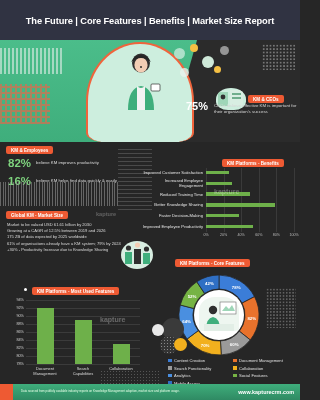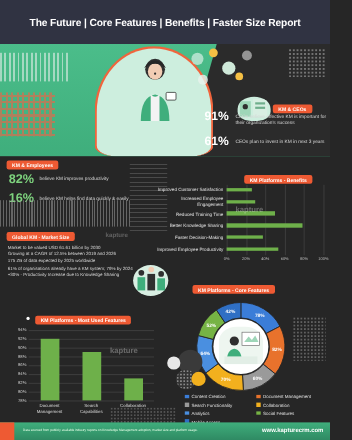--- a/index.html
+++ b/index.html
@@ -219,21 +219,21 @@
   
   .wm { position: absolute; color: #ffffff; opacity: .30; font-size: 7px; font-weight: bold; }
   .wm-small { position: absolute; color: #ffffff; opacity: .26; font-size: 5.6px; font-weight: bold; }
 </style>
 </head>
 <body>
 
 <div class="page">
 
   <div class="header">
-    <div class="header-sub">The Future | Core Features | Benefits | Faster Size Report</div>
+    <div class="header-sub">The Future | Core Features | Benefits | Market Size Report</div>
   </div>
 
   <div class="hero">
     <div class="stripes-left"></div>
     <div class="stripes-left2"></div>
     <div class="hero-dark-right">
       <div class="dots-grid"></div>
     </div>
     <div class="hero-blob"></div>
     <svg class="hero-person" viewBox="0 0 46 58">
@@ -260,26 +260,22 @@
       <rect x="2" y="4" width="10" height="14" fill="#9ed6b8"></rect>
       <rect x="14" y="2" width="13" height="16" fill="#d8eee2"></rect>
       <rect x="16" y="5" width="9" height="2" fill="#6fae8c"></rect>
       <rect x="16" y="9" width="9" height="2" fill="#6fae8c"></rect>
       <circle cx="7" cy="9" r="2.4" fill="#2f2f2f"></circle>
     </svg>
   </div>
   <div class="ceo-tag">KM &amp; CEOs</div>
   <div class="ceo-block">
     <div class="ceo-row">
-      <div class="ceo-pct">91%</div>
+      <div class="ceo-pct">75%</div>
       <div class="ceo-txt">CEOs believe effective KM is important for their organization's success</div>
-    </div>
-    <div class="ceo-row">
-      <div class="ceo-pct">61%</div>
-      <div class="ceo-txt">CEOs plan to invest in KM in next 3 years</div>
     </div>
   </div>
 
   <div class="barcode2"></div>
   <div class="emp-tag">KM &amp; Employees</div>
   <div class="emp-block">
     <div class="emp-row">
       <div class="emp-pct">82%</div>
       <div class="emp-txt">believe KM improves productivity</div>
     </div>

